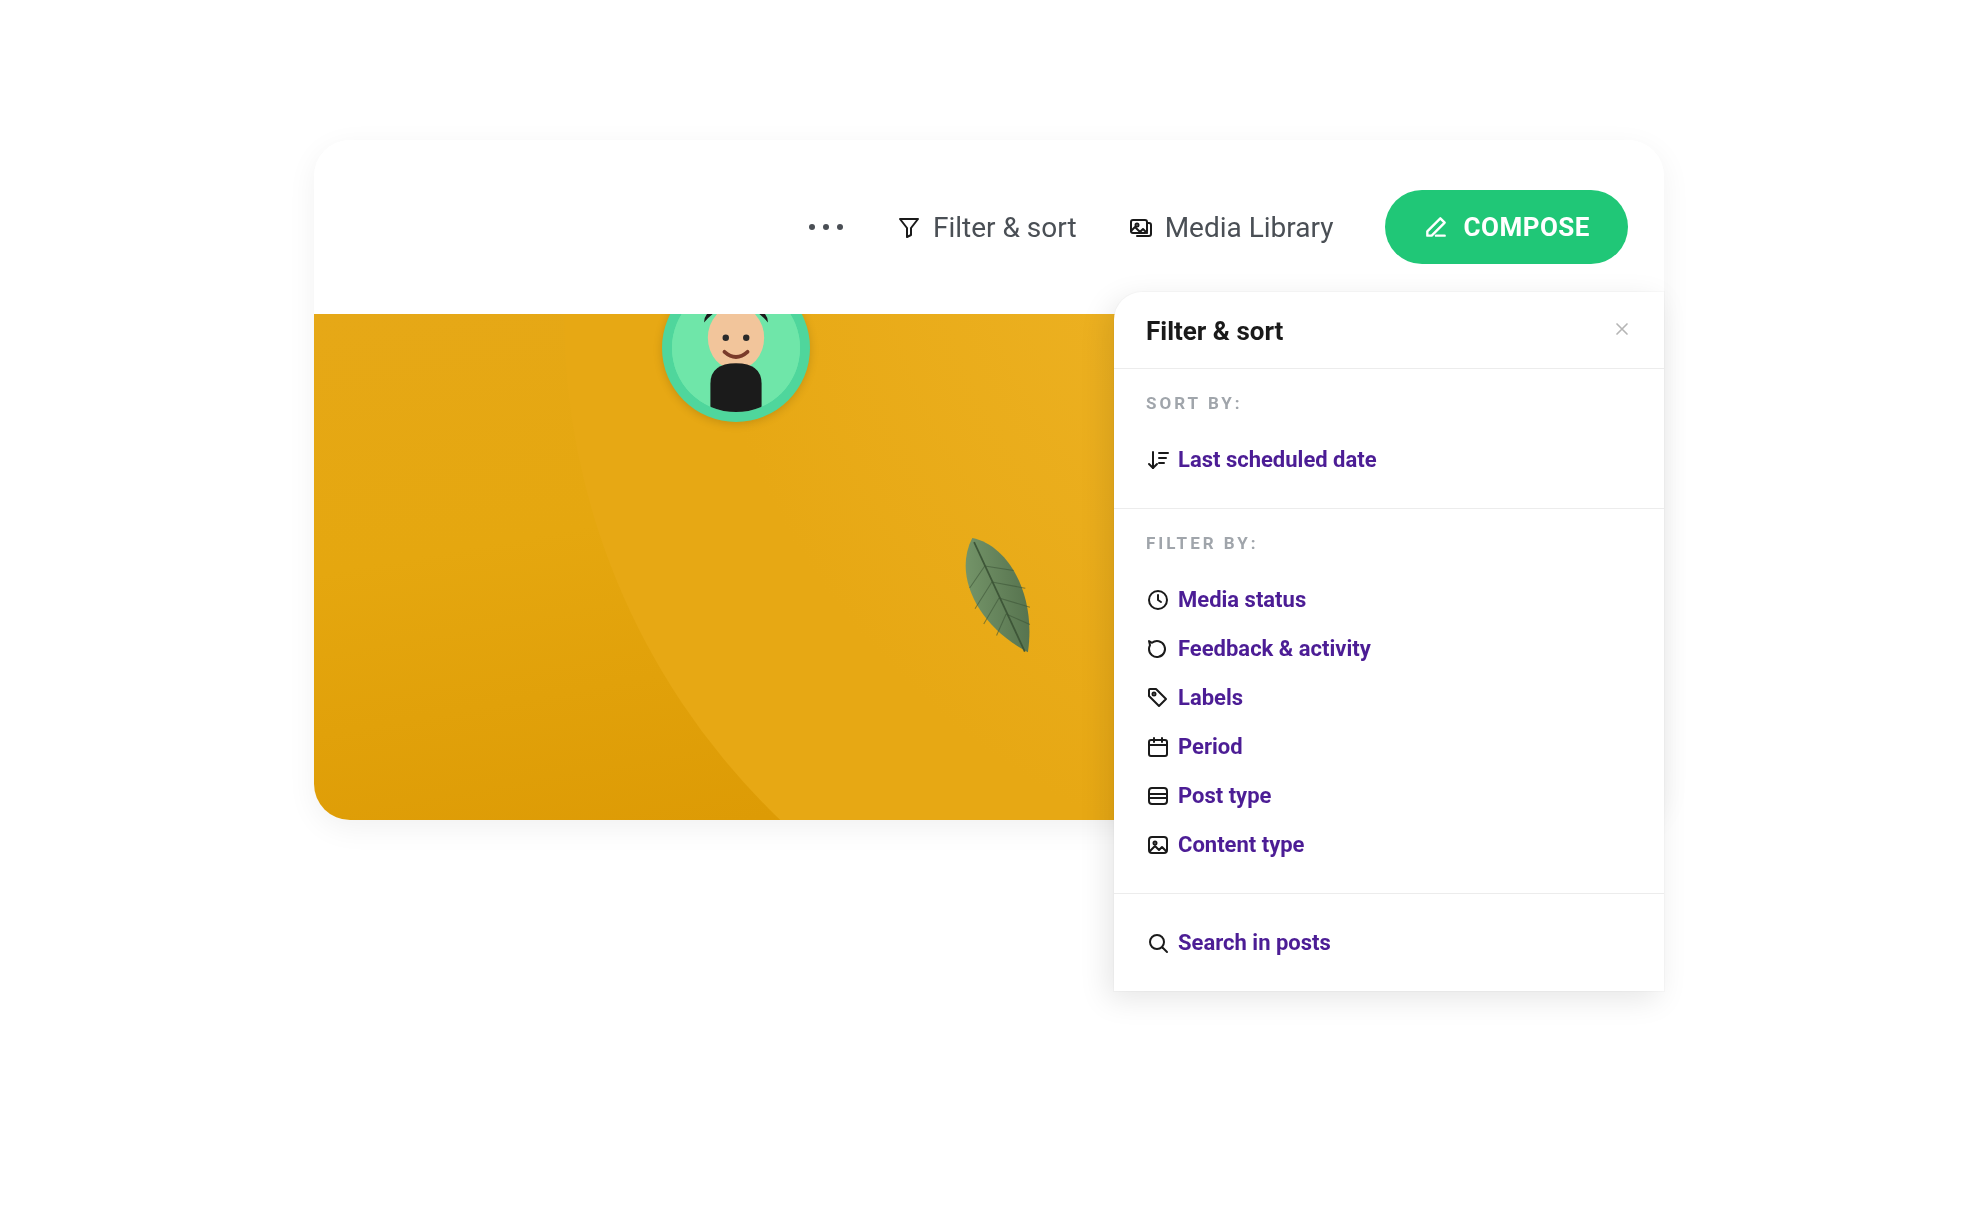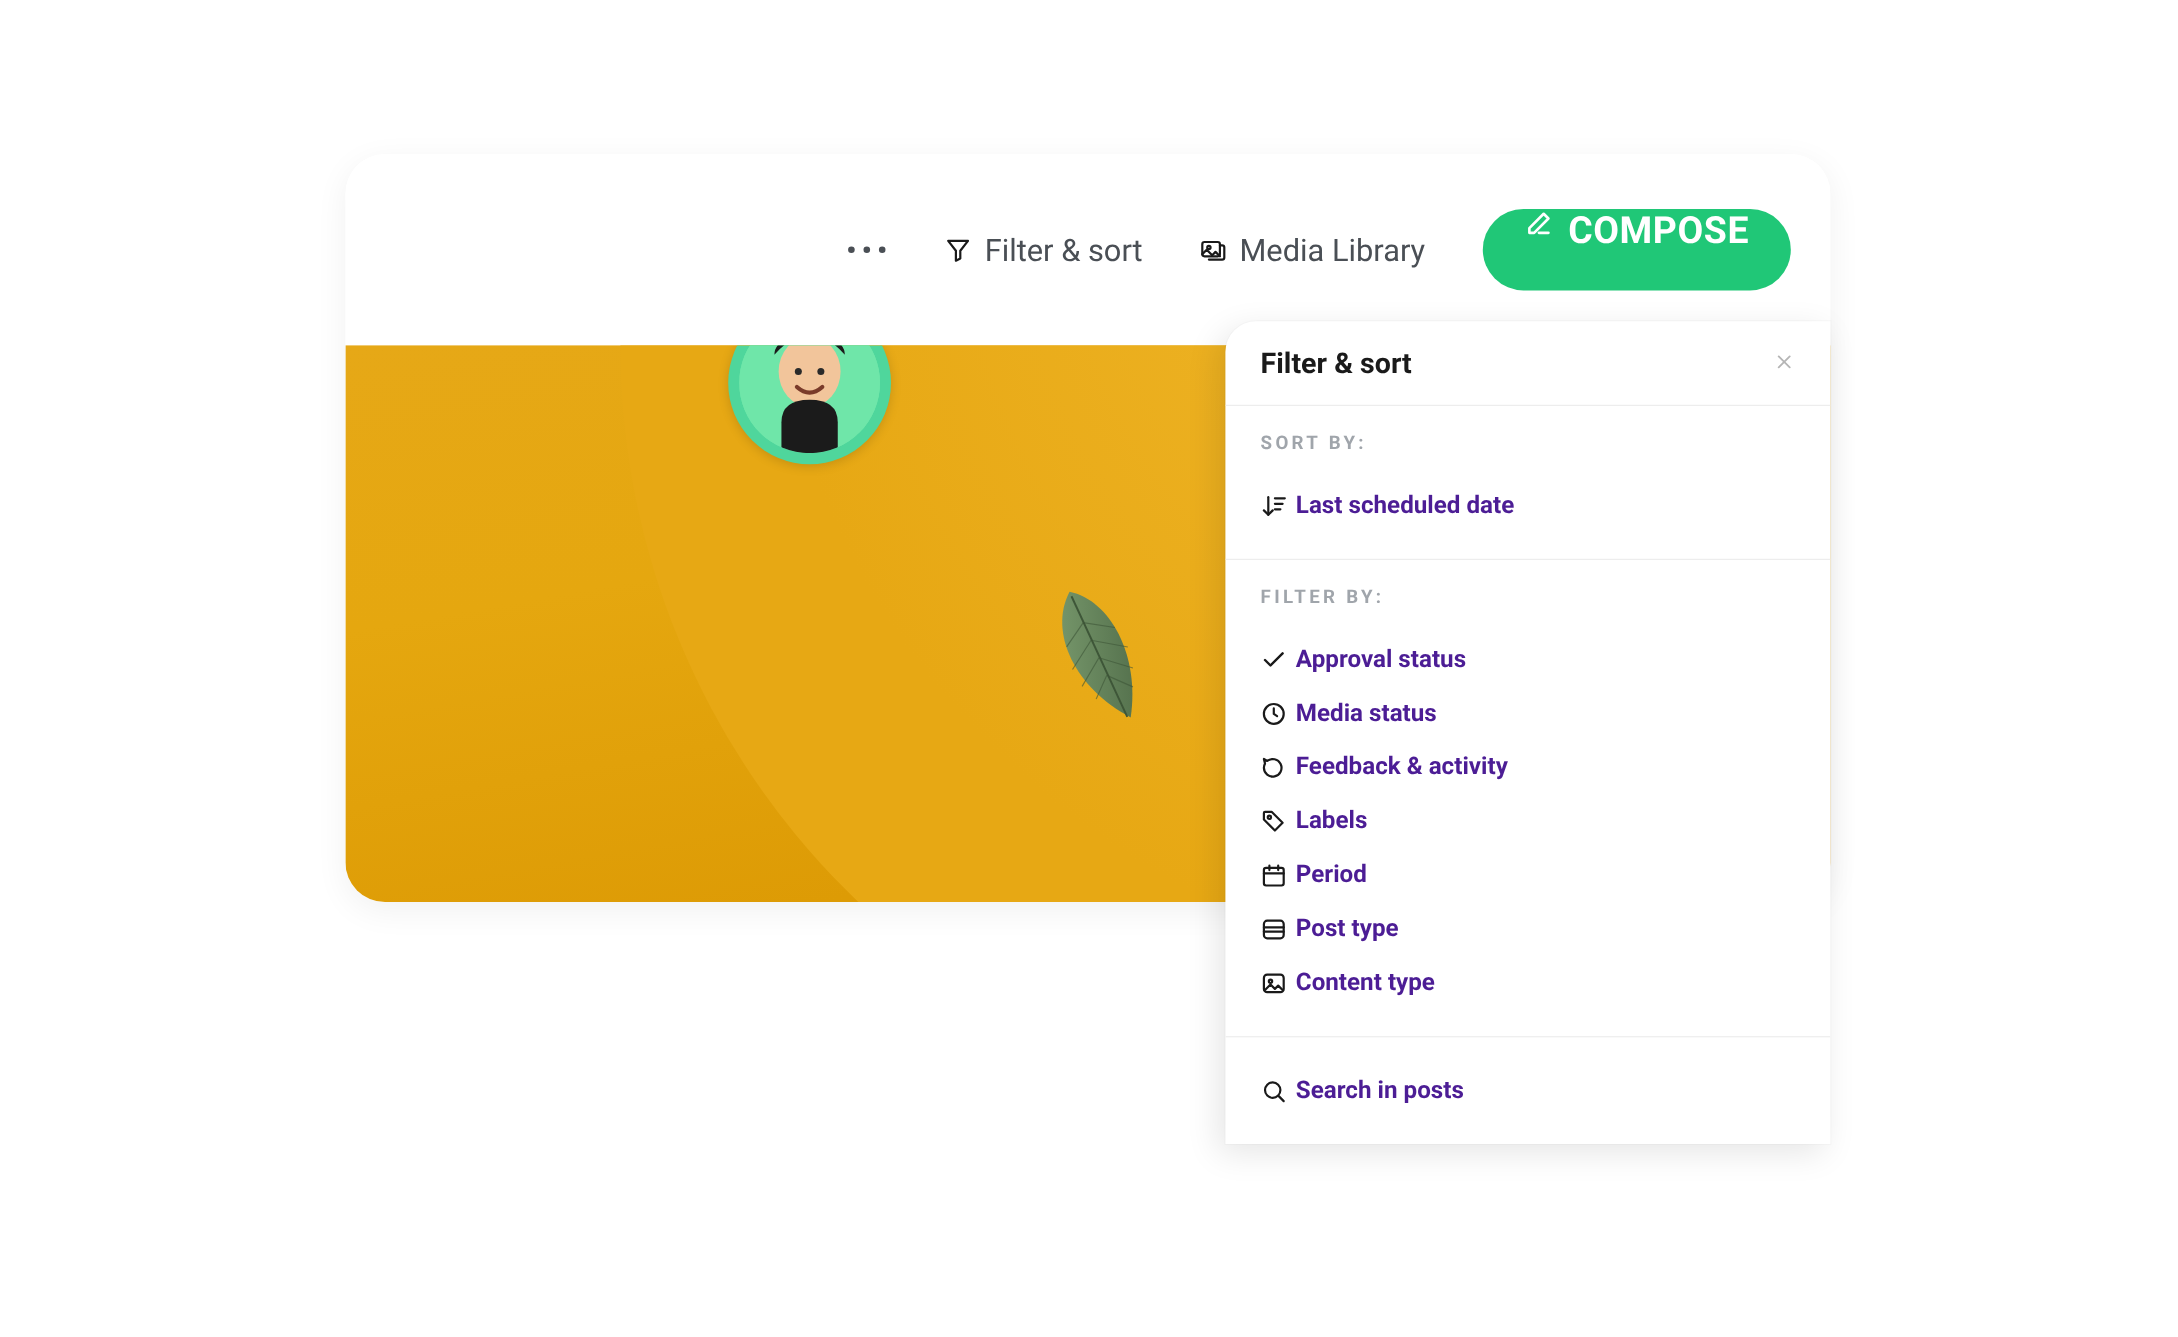--- a/index.html
+++ b/index.html
@@ -55,22 +55,23 @@
       background: #4a4f55;
       border-radius: 50%;
     }
     .compose-btn {
       height: 74px;
       padding: 0 38px;
       background: #20c777;
       color: #fff;
       border-radius: 999px;
       display: flex;
+      align-items: center;
       gap: 14px;
-      font-size: 34px;
+      font-size: 26px;
       font-weight: 700;
       letter-spacing: 0.5px;
       cursor: pointer;
     }
     .content-area {
       position: relative;
       height: calc(100% - 174px);
       background: linear-gradient(170deg, #e6a817 0%, #e5a70f 35%, #d99500 100%);
       overflow: hidden;
     }
@@ -255,26 +256,20 @@
             <path d="M13 10h7"></path>
             <path d="M13 15h5"></path>
           </svg>
         <span>Last scheduled date</span>
       </div>
     </div>
 
     <div class="section">
       <div class="section-label">FILTER BY:</div>
 
-      <div class="option-row">
-        <svg class="icon" viewBox="0 0 24 24" fill="none" stroke="currentColor" stroke-width="2.2" stroke-linecap="round" stroke-linejoin="round">
-            <path d="M4 12l5 5L20 6"></path>
-          </svg>
-        <span>Approval status</span>
-      </div>
 
       <div class="option-row">
         <svg class="icon" viewBox="0 0 24 24" fill="none" stroke="currentColor" stroke-width="2" stroke-linecap="round" stroke-linejoin="round">
             <circle cx="12" cy="12" r="9"></circle>
             <path d="M12 7v5l3 2"></path>
           </svg>
         <span>Media status</span>
       </div>
 
       <div class="option-row">

